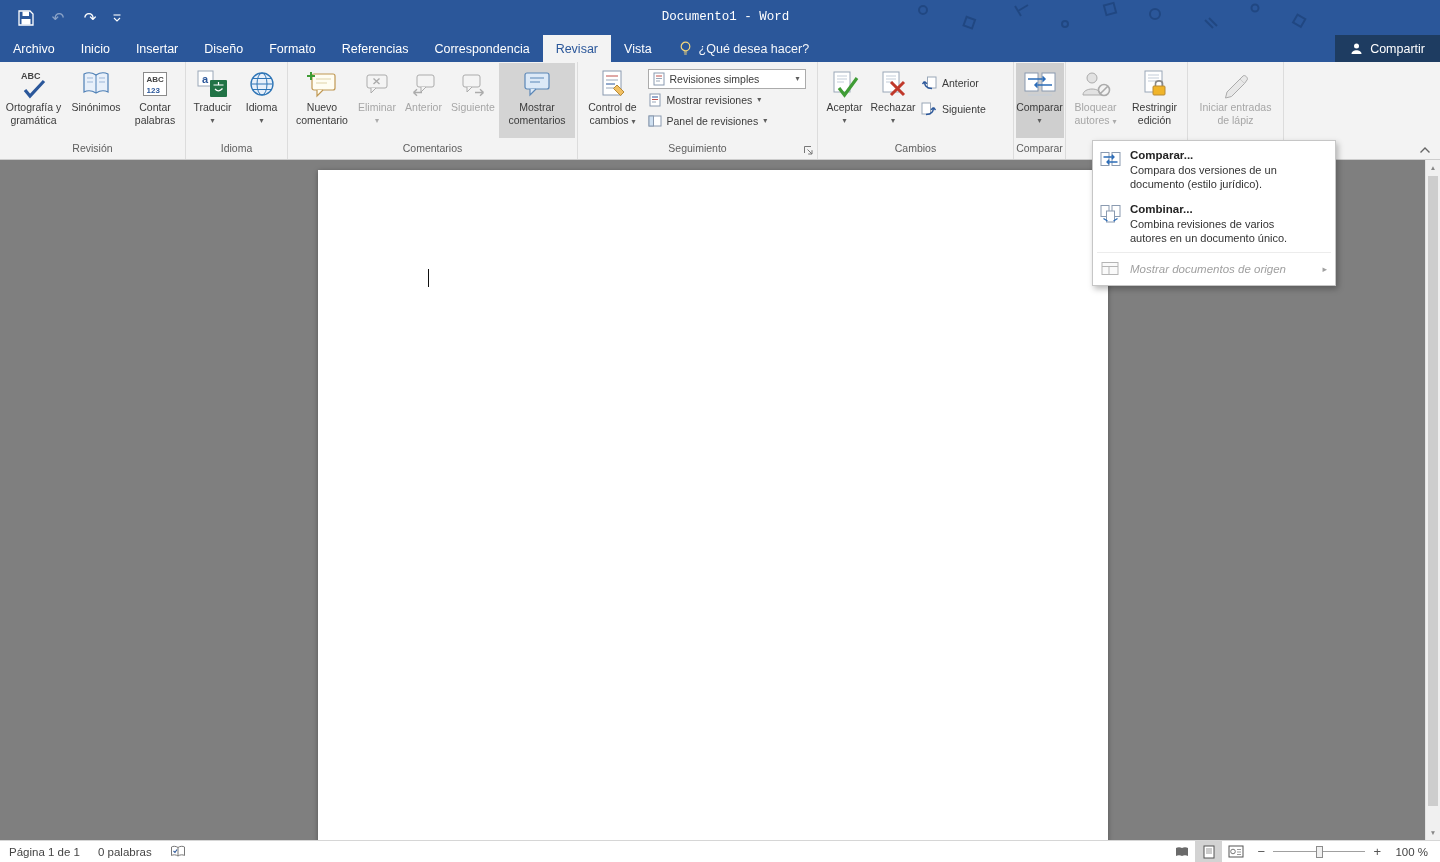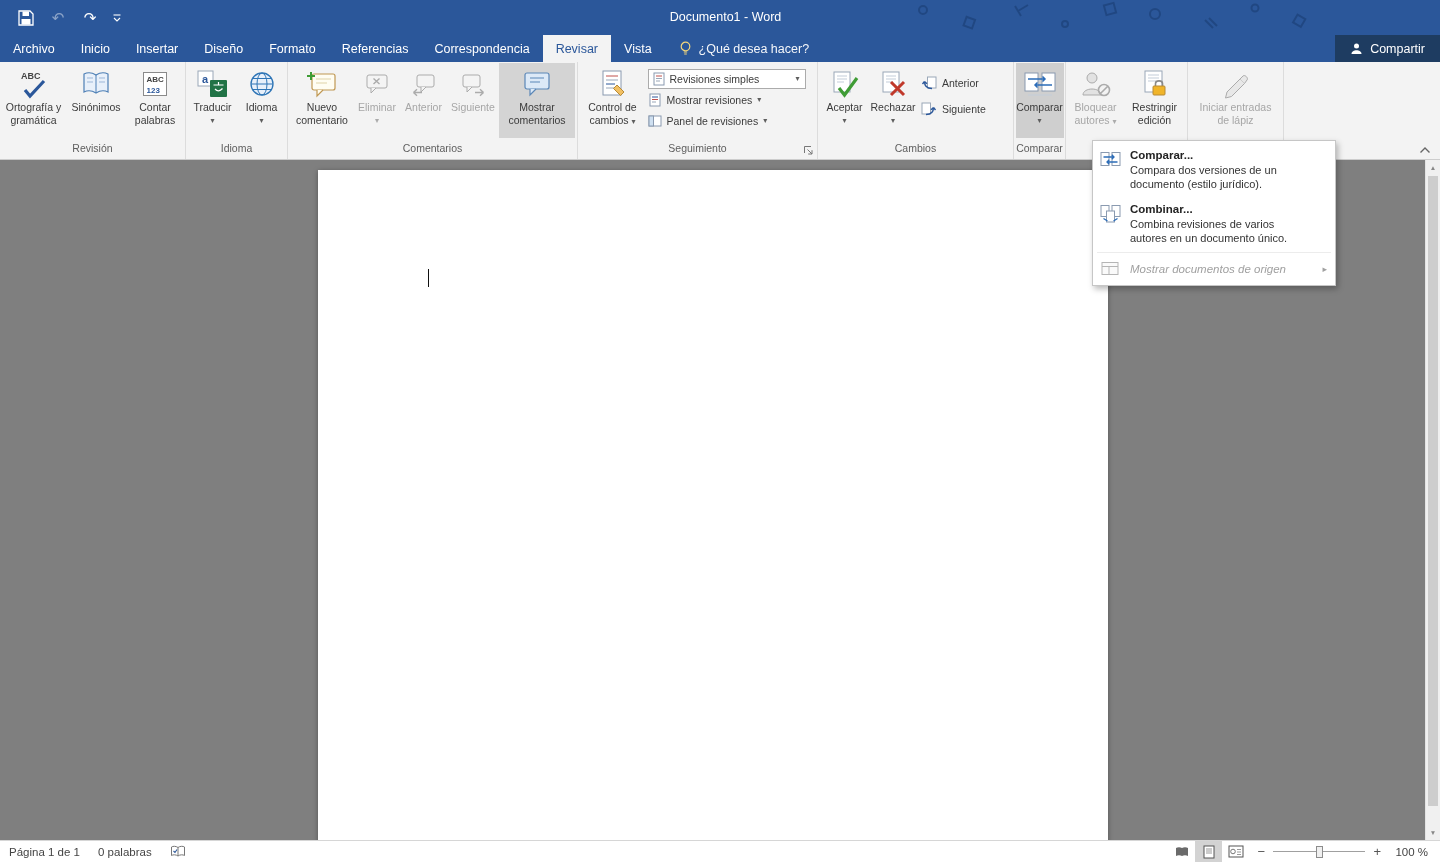--- a/index.html
+++ b/index.html
@@ -11,21 +11,21 @@
   }
   svg { display:block; }
 
   
   .titlebar { position:absolute; top:0; left:0; right:0; height:35px; background:#2b579a; color:#fff; z-index:30; }
   .deco { position:absolute; top:0; }
   .qat { position:absolute; left:10px; top:0; height:35px; display:flex; align-items:center; }
   .qat-btn { width:32px; height:30px; display:flex; align-items:center; justify-content:center; font-size:15px; color:#fff; }
   .undo-dim { opacity:.45; }
   .qat-more { width:22px; }
-  .title-center { position:absolute; left:11px; right:0; top:0; height:35px; line-height:35px; text-align:center; font-size:12.5px; pointer-events:none; }
+  .title-center { position:absolute; left:11px; right:0; top:0; height:35px; line-height:35px; text-align:center; font-size:12.5px; pointer-events:none;font-family:Liberation Mono, monospace; }
   .tb-right { position:absolute; right:0; top:0; height:35px; display:flex; align-items:center; }
   .username { font-size:12px; margin-right:16px; }
   .ribbon-opts { width:36px; height:35px; display:flex; align-items:center; justify-content:center; }
   .win-btn { width:45px; height:35px; display:flex; align-items:center; justify-content:center; font-size:16px; }
   .min-glyph { display:block; width:10px; height:1px; background:#fff; }
   .restore-glyph { position:relative; display:block; width:9px; height:9px; border:1px solid #fff; background:transparent; }
   .restore-glyph::before { content:""; position:absolute; top:-4px; left:2px; width:9px; height:9px; border-top:1px solid #fff; border-right:1px solid #fff; }
 
   
   .menubar { position:absolute; top:35px; left:0; right:0; height:27px; background:#2b579a; display:flex; align-items:stretch; z-index:29; }

